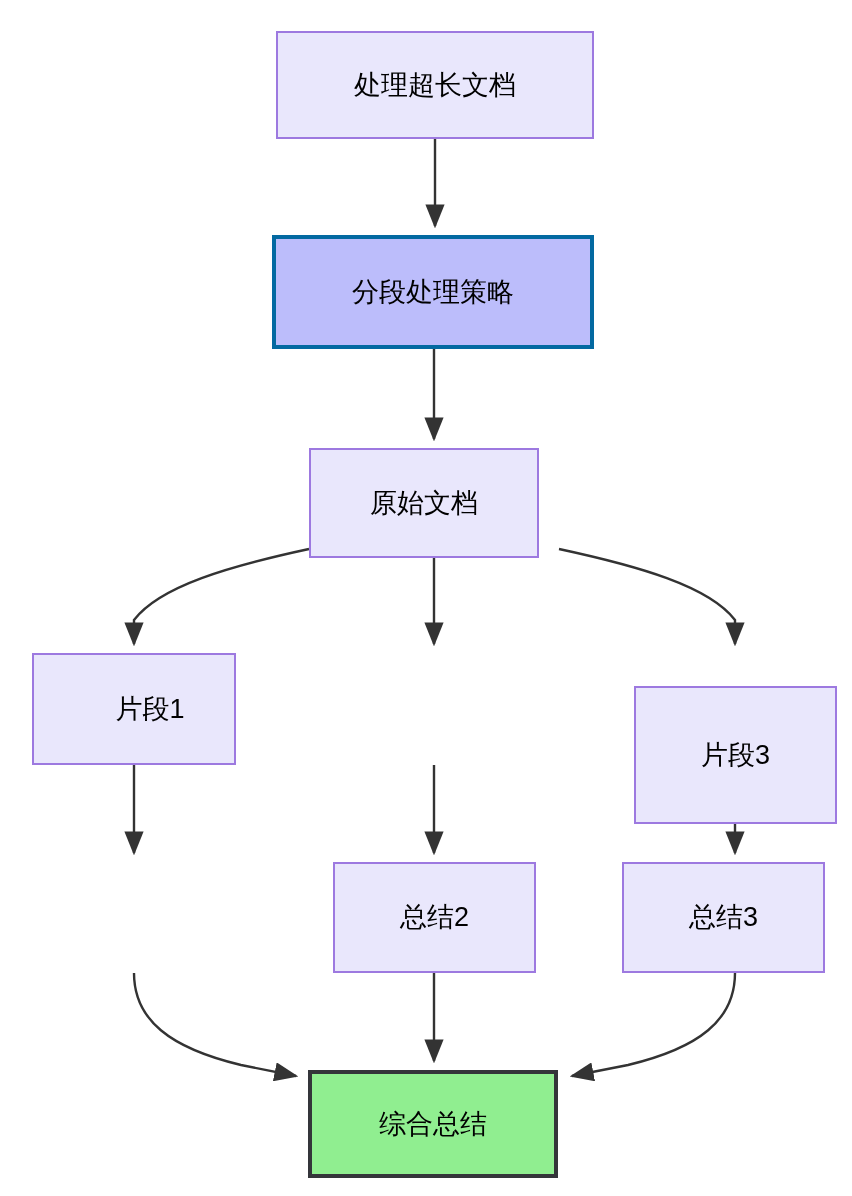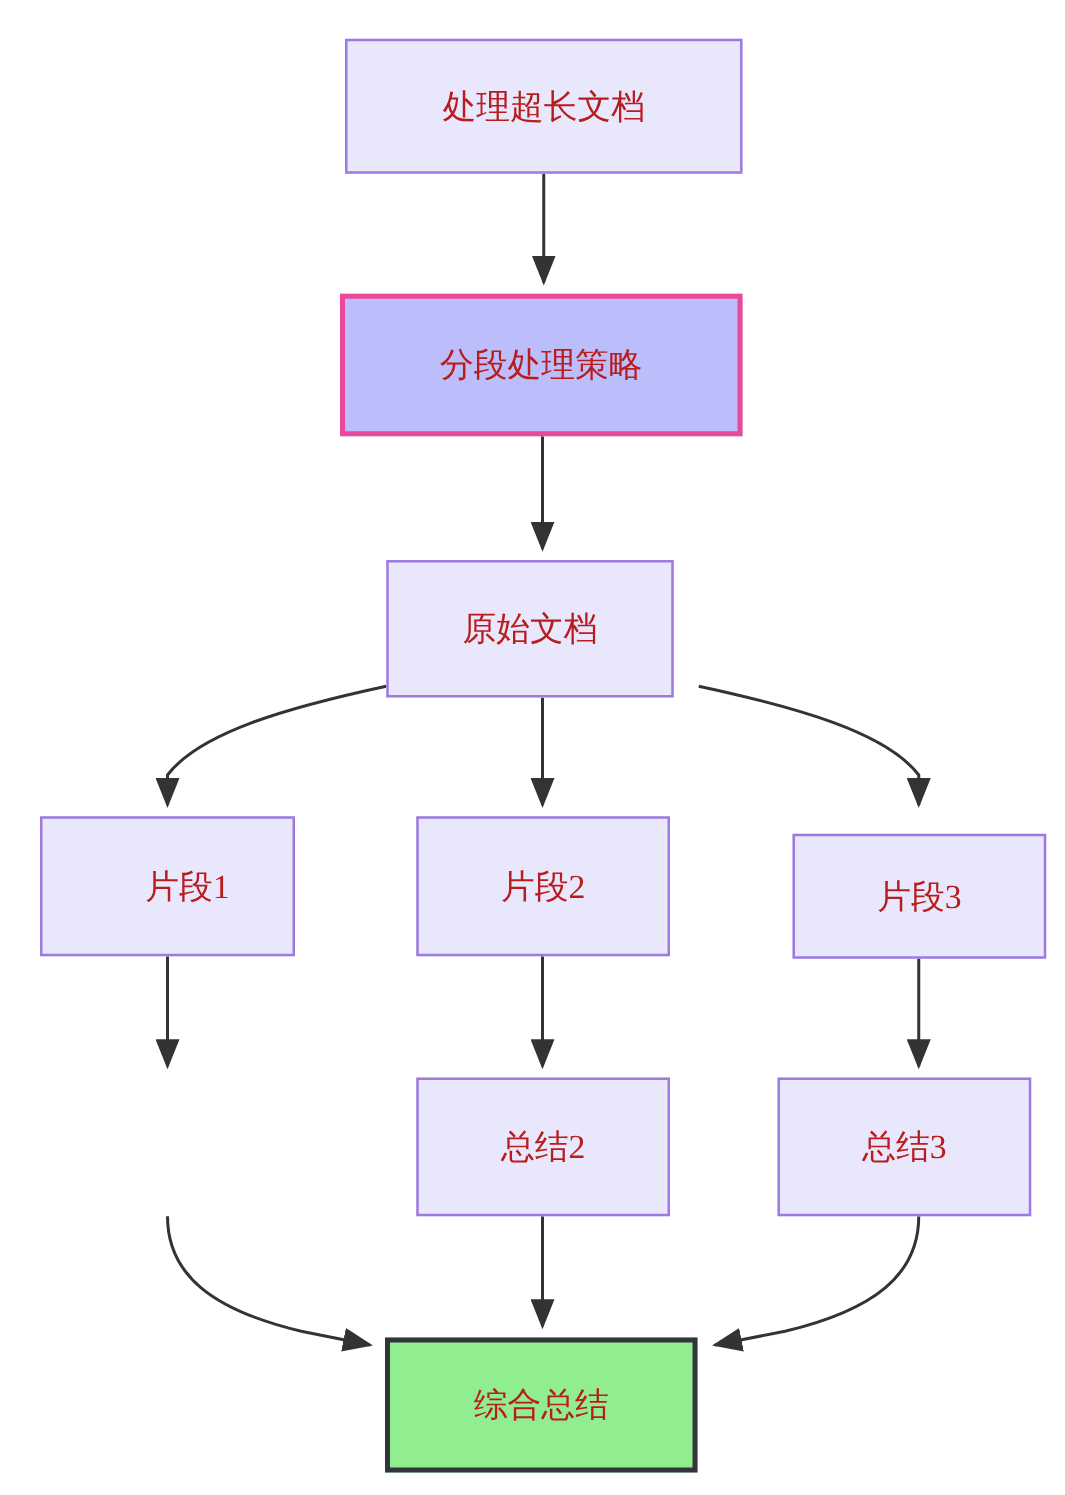--- a/index.html
+++ b/index.html
@@ -23,52 +23,51 @@
     height: 1196px;
     pointer-events: none;
   }
   .node {
     position: absolute;
     box-sizing: border-box;
     display: flex;
     align-items: center;
     justify-content: center;
     text-align: center;
-    color: #b91c1c;
+    color: #000000;
     line-height: 1.2;
     user-select: none;
-    font-family: Liberation Serif, serif;
   }
   .node-default {
     background: #e9e7fc;
     border: 2px solid #9d79e0;
     font-size: 27px;
   }
   .node-highlight {
     background: #bcbdfb;
-    border: 4px solid #ec4899;
+    border: 4px solid #0369a1;
     font-size: 27px;
   }
   .node-result {
     background: #90ee90;
     border: 4px solid #34353a;
     font-size: 27px;
   }
   .node-label {
     display: block;
     padding: 0 10px;
     white-space: nowrap;
   }
   
   #node-doc-input   { left: 276px; top: 31px;   width: 318px; height: 108px; }
   #node-strategy    { left: 272px; top: 235px;  width: 322px; height: 114px; }
   #node-source-doc  { left: 309px; top: 448px;  width: 230px; height: 110px; }
   #node-segment-1   { left: 32px;  top: 653px;  width: 204px; height: 112px; padding-left: 32px; }
   #node-segment-2   { left: 333px; top: 653px;  width: 203px; height: 112px; }
-  #node-segment-3   { left: 634px; top: 667px;  width: 203px; height: 100px; text-align: right; }
+  #node-segment-3   { left: 634px; top: 686px;  width: 203px; height: 138px; text-align: right; }
   #node-summary-1   { left: 32px;  top: 862px;  width: 204px; height: 111px; }
   #node-summary-2   { left: 333px; top: 862px;  width: 203px; height: 111px; }
   #node-summary-3   { left: 622px; top: 862px;  width: 203px; height: 111px; }
   #node-final       { left: 308px; top: 1070px; width: 250px; height: 108px; }
 </style>
 </head>
 <body>
 
 <div id="canvas">
 
@@ -111,23 +110,20 @@
   </div>
 
   <div class="node node-default" id="node-source-doc">
     <span class="node-label">原始文档</span>
   </div>
 
   <div class="node node-default" id="node-segment-1">
     <span class="node-label">片段1</span>
   </div>
 
-  <div class="node node-default" id="node-segment-2">
-    <span class="node-label">片段2</span>
-  </div>
 
   <div class="node node-default" id="node-segment-3">
     <span class="node-label">片段3</span>
   </div>
 
 
   <div class="node node-default" id="node-summary-2">
     <span class="node-label">总结2</span>
   </div>
 

